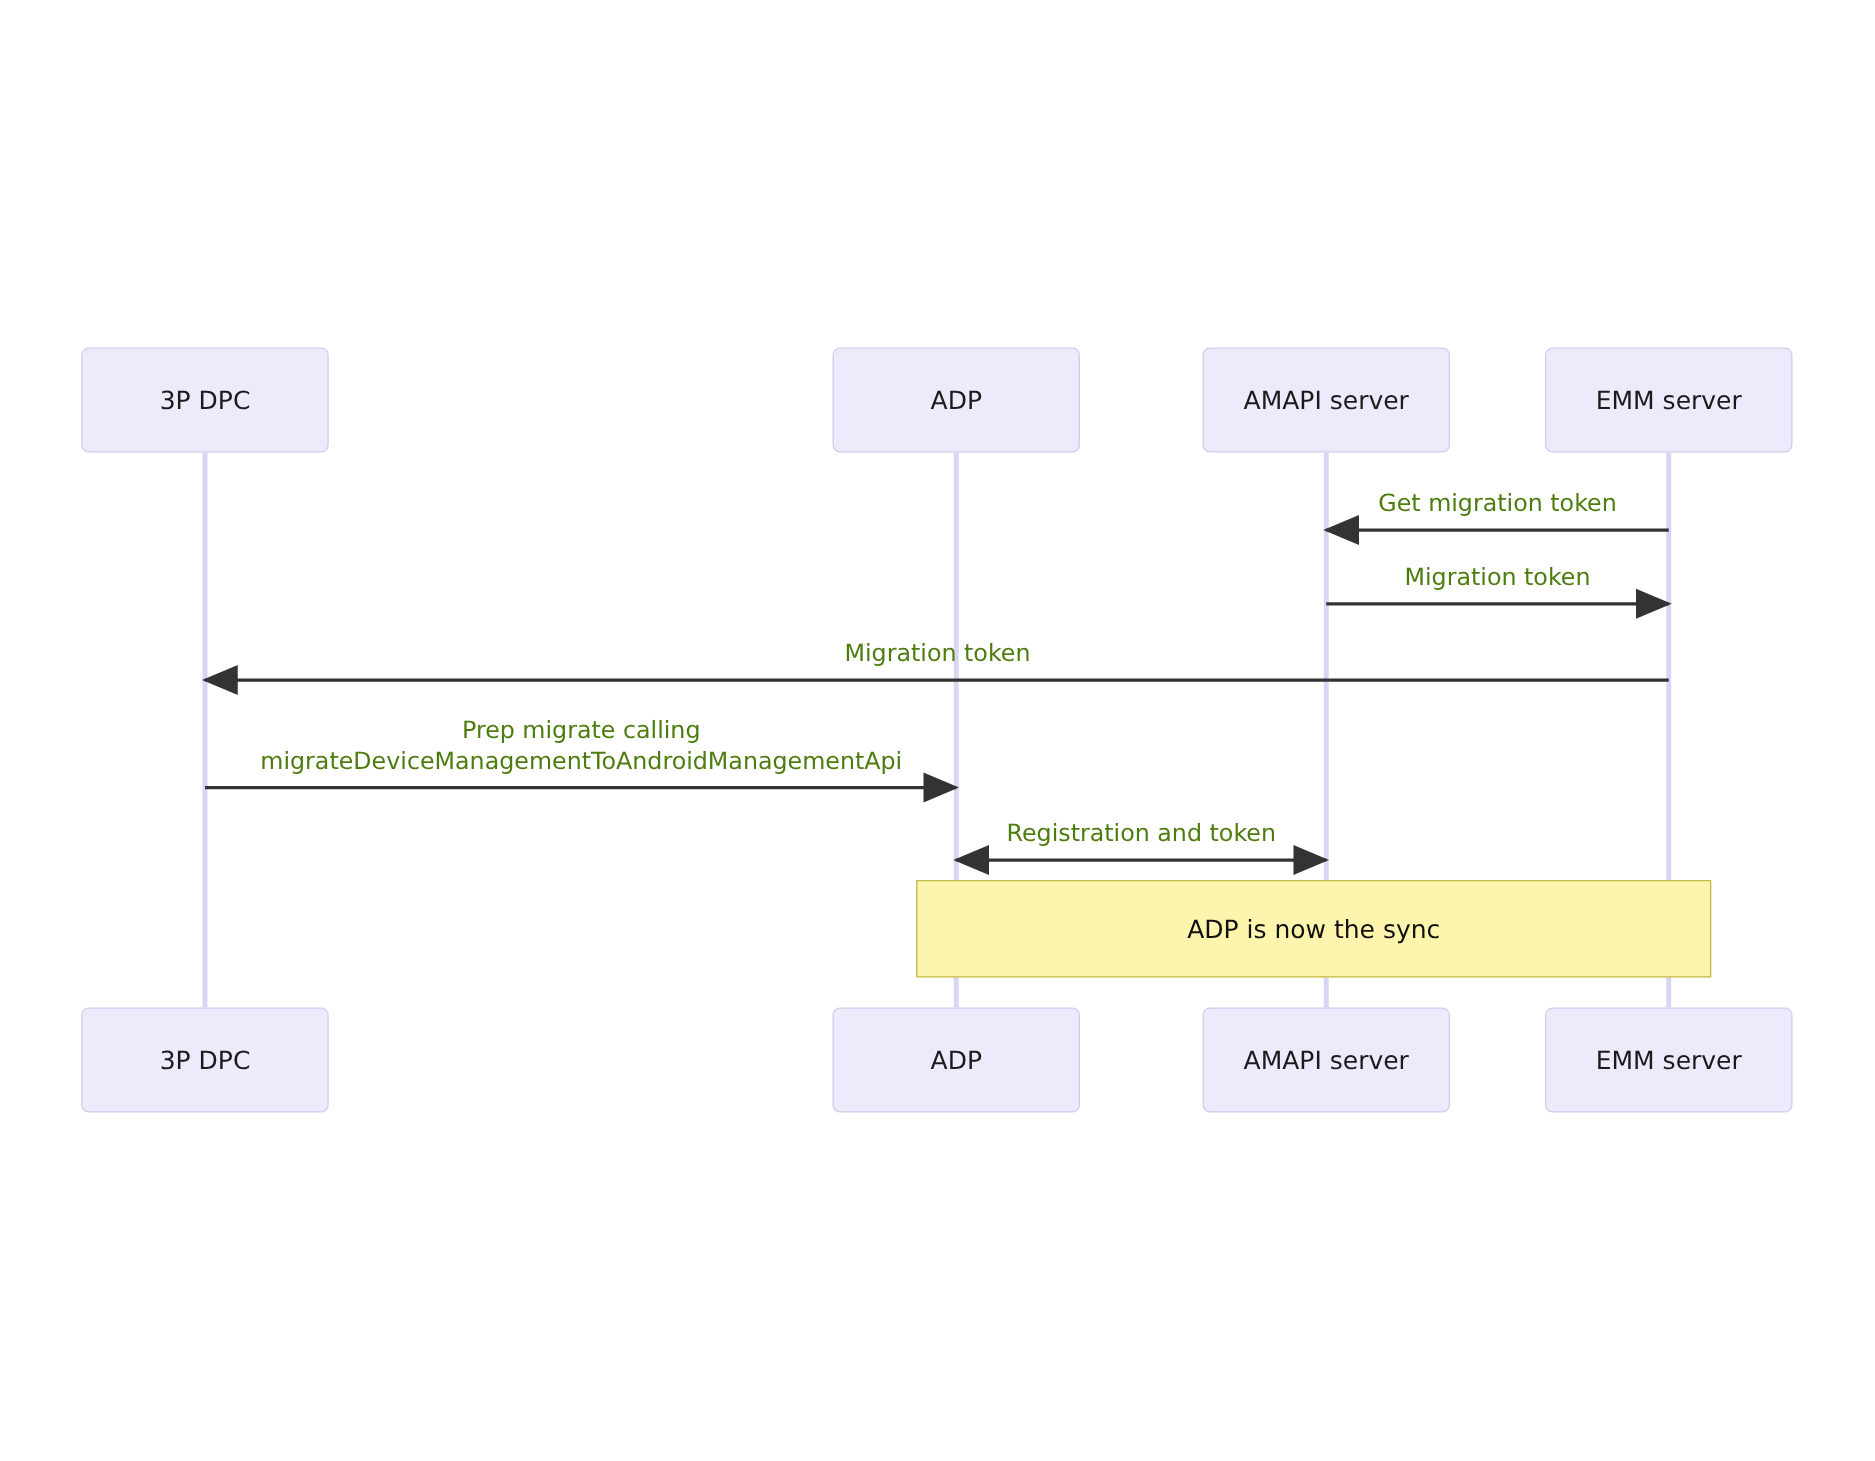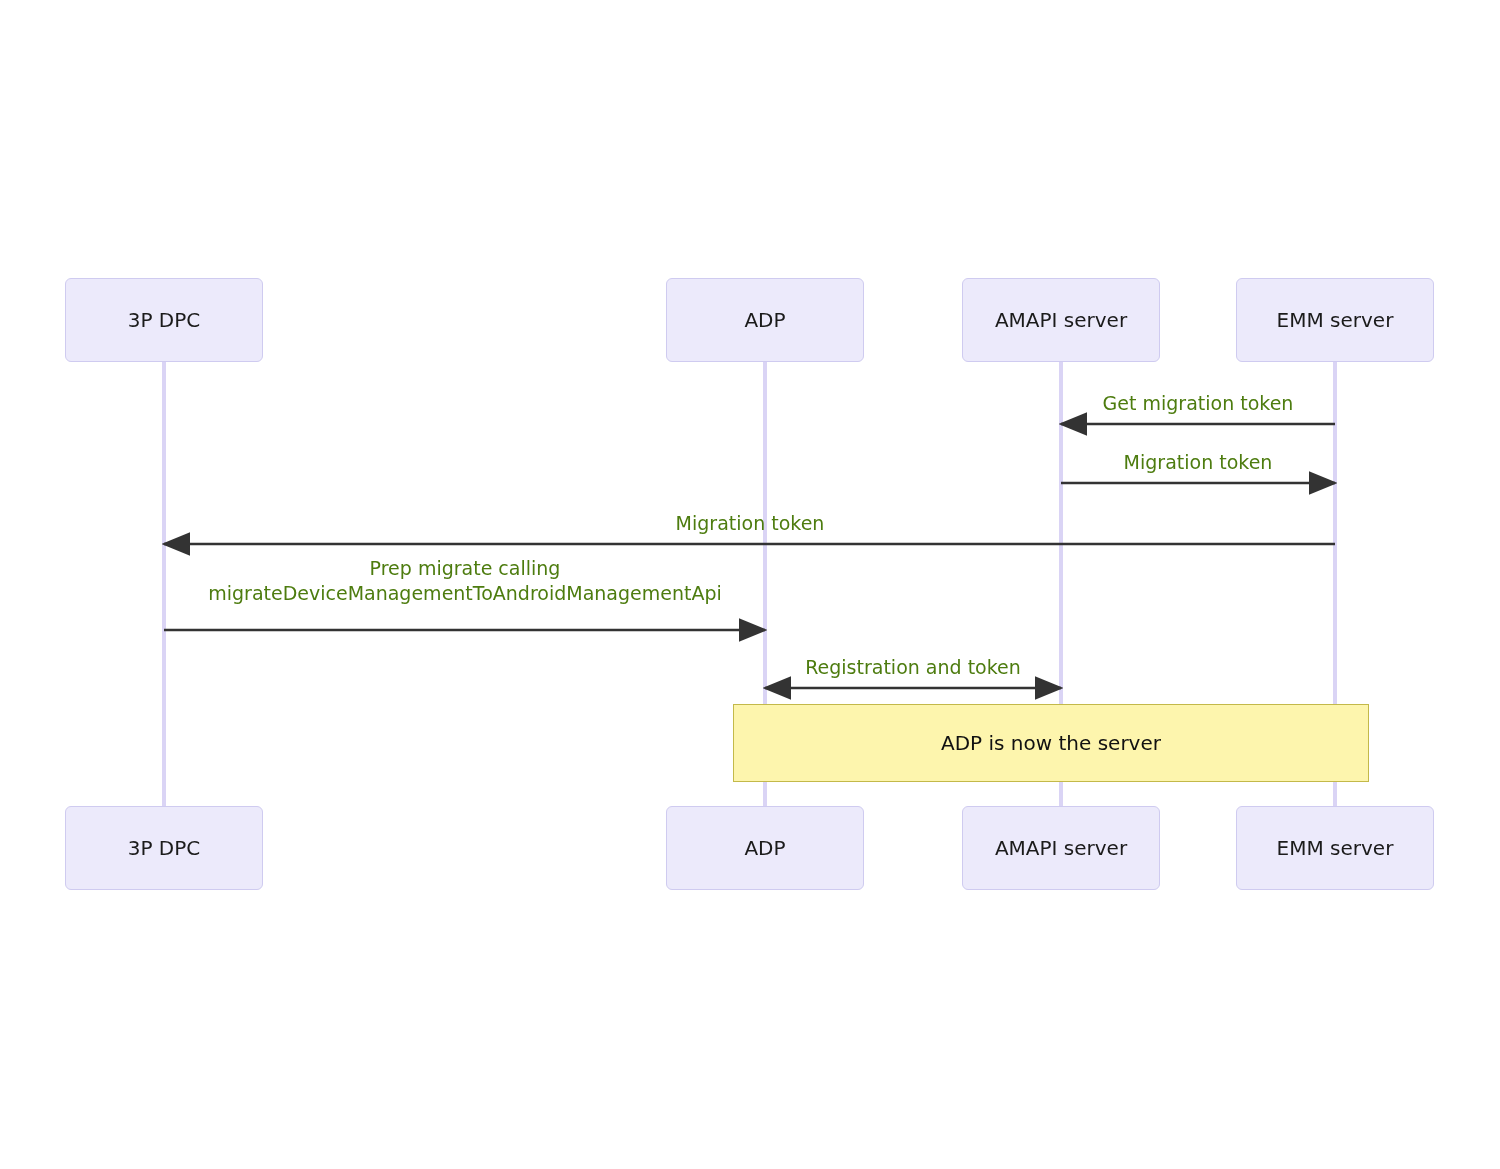--- a/index.html
+++ b/index.html
@@ -132,24 +132,24 @@
       </div>
       <div class="participant-box" style="left: 1236px; top: 806px; width: 198px; height: 84px;">
         <span class="participant-label">EMM server</span>
       </div>
     </div>
 
   <div id="message-labels">
       <div class="msg-label" style="left: 1198px; top: 391px;">Get migration token</div>
       <div class="msg-label" style="left: 1198px; top: 450px;">Migration token</div>
       <div class="msg-label" style="left: 750px; top: 511px;">Migration token</div>
-      <div class="msg-label two-line" style="left: 465px; top: 556px;">Prep migrate calling
+      <div class="msg-label two-line" style="left: 465px; top: 572px;">Prep migrate calling
 migrateDeviceManagementToAndroidManagementApi</div>
       <div class="msg-label" style="left: 913px; top: 655px;">Registration and token</div>
     </div>
 
   <div id="notes-layer">
       <div class="note-box" style="left: 733px; top: 704px; width: 636px; height: 78px;">
-        <div class="note-line">ADP is now the server</div>
+        <div class="note-line">ADP is now the sync</div>
       </div>
     </div>
 
 </div>
 
 </body></html>

